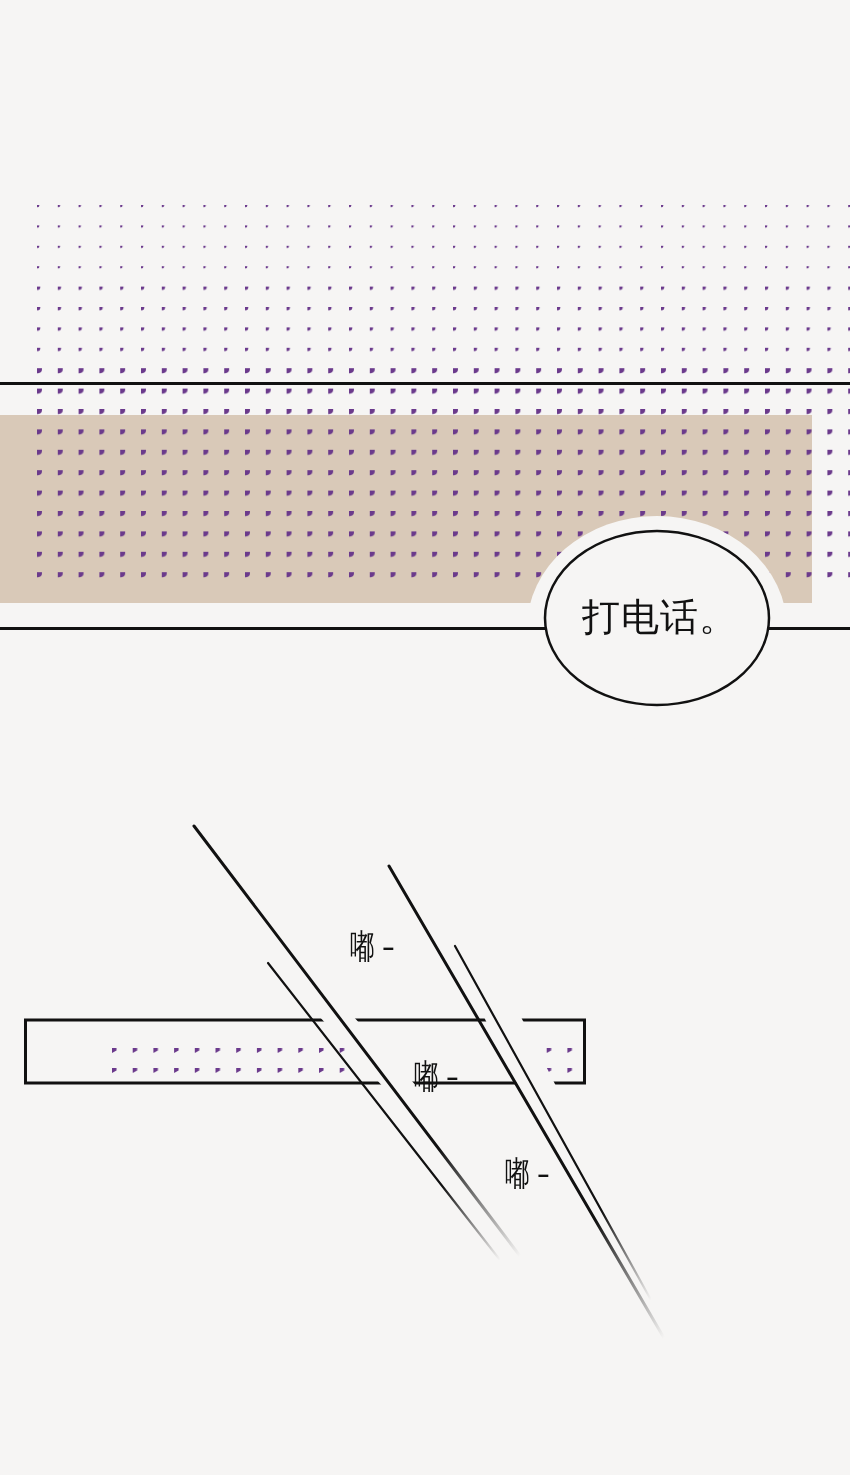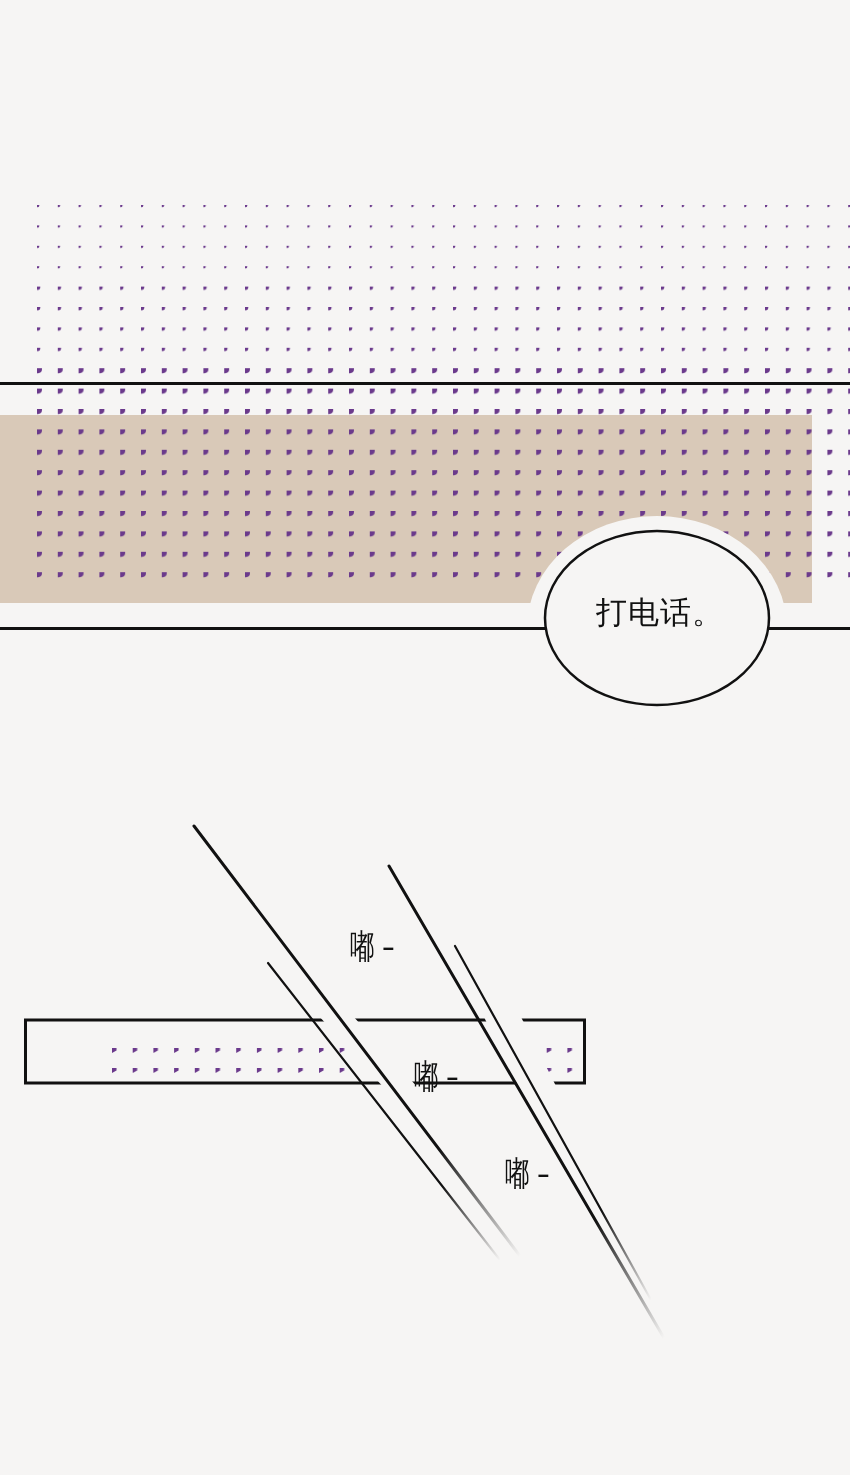--- a/index.html
+++ b/index.html
@@ -1,20 +1,20 @@
 <!DOCTYPE html>
 <html><head>
 <meta charset="utf-8">
 <style>
   html, body { margin:0; padding:0; }
   body { width:850px; height:1475px; background:#f6f5f4; position:relative; overflow:hidden;
          font-family:"DejaVu Sans", sans-serif; }
   .layer { position:absolute; left:0; top:0; }
   .bubble-text { position:absolute; left:560px; top:592px; width:200px; text-align:center;
-                 font-size:31px; color:#111; letter-spacing:1px; }
+                 font-size:38px; color:#111; letter-spacing:1px; }
   .sfx { position:absolute; font-size:34px; color:#111; font-family:"DejaVu Sans", sans-serif;
          transform:scaleX(0.72); transform-origin:left top; font-weight:normal; }
 </style>
 </head>
 <body>
 
 <svg class="layer" width="850" height="1475" viewBox="0 0 850 1475" xmlns="http://www.w3.org/2000/svg">
   <defs>
     <pattern id="dotsSmall" x="37" y="205" width="20.8" height="20.4" patternUnits="userSpaceOnUse">
       <circle cx="0.5" cy="0.5" r="1.8" fill="#6b3a8c"></circle>

